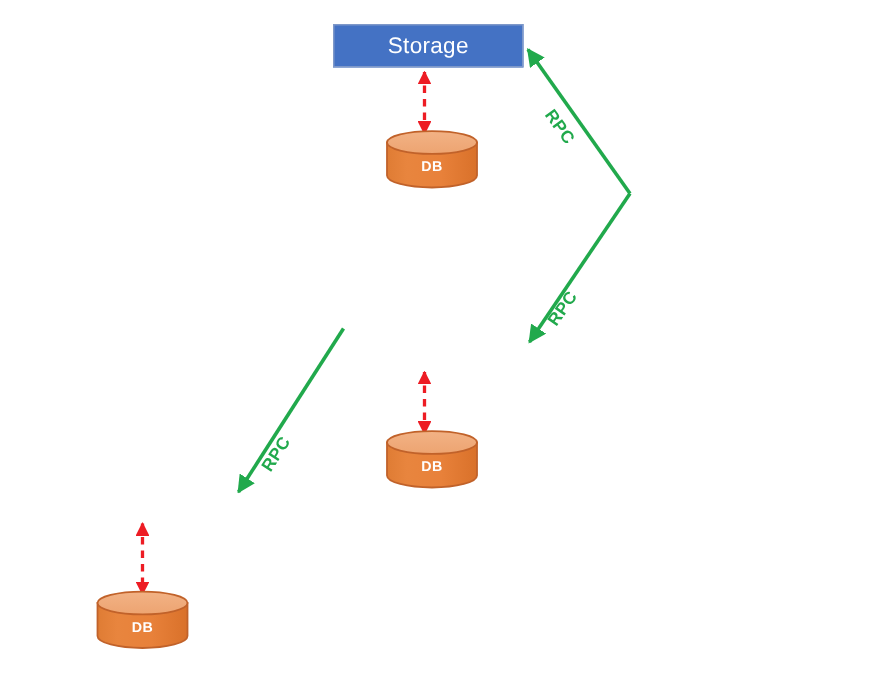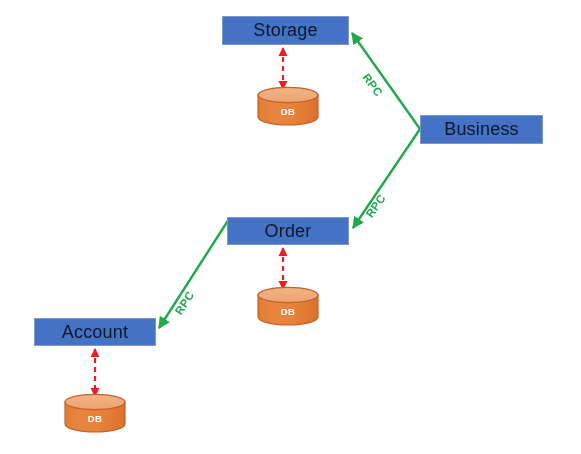--- a/index.html
+++ b/index.html
@@ -24,22 +24,22 @@
     width: 581px;
     height: 454px;
   }
 
   
   .svc-box {
     position: absolute;
     box-sizing: border-box;
     background: #4472C4;
     border: 1px solid #7E98C9;
-    color: #0f172a;
-    font-size: 18px;
+    color: #ffffff;
+    font-size: 15px;
     font-weight: 400;
     display: flex;
     align-items: center;
     justify-content: center;
     letter-spacing: 0.2px;
     z-index: 4;
   }
 
   
   .db {
@@ -113,31 +113,22 @@
 
     <line x1="283" y1="248" x2="283" y2="289" stroke="#ED1C24" stroke-width="2.2" stroke-dasharray="5,4" marker-start="url(#arrow-red-start)" marker-end="url(#arrow-red-end)"></line>
 
     <line x1="95" y1="349" x2="95" y2="396" stroke="#ED1C24" stroke-width="2.2" stroke-dasharray="5,4" marker-start="url(#arrow-red-start)" marker-end="url(#arrow-red-end)"></line>
   </svg>
 
   <div class="svc-box" style="left:222px; top:16px; width:127px; height:29px;">
     <span>Storage</span>
   </div>
 
-  <div class="svc-box" style="left:420px; top:115px; width:123px; height:29px;">
-    <span>Business</span>
-  </div>
 
-  <div class="svc-box" style="left:227px; top:217px; width:122px; height:28px;">
-    <span>Order</span>
-  </div>
 
-  <div class="svc-box" style="left:34px; top:318px; width:122px; height:28px;">
-    <span>Account</span>
-  </div>
 
   <div class="db" style="left:257px; top:87px; width:62px; height:38px;">
     <svg class="db-svg" width="62" height="38" viewBox="0 0 62 38" xmlns="http://www.w3.org/2000/svg">
       <path d="M1,8 L1,30 A30,8 0 0 0 61,30 L61,8 Z" fill="url(#db-body-grad)" stroke="#C1622A" stroke-width="1.2"></path>
       <ellipse cx="31" cy="8" rx="30" ry="7.6" fill="url(#db-top-grad)" stroke="#C1622A" stroke-width="1.2"></ellipse>
     </svg>
     <div class="db-label" style="top:19px;">DB</div>
   </div>
 
   <div class="db" style="left:257px; top:287px; width:62px; height:38px;">

